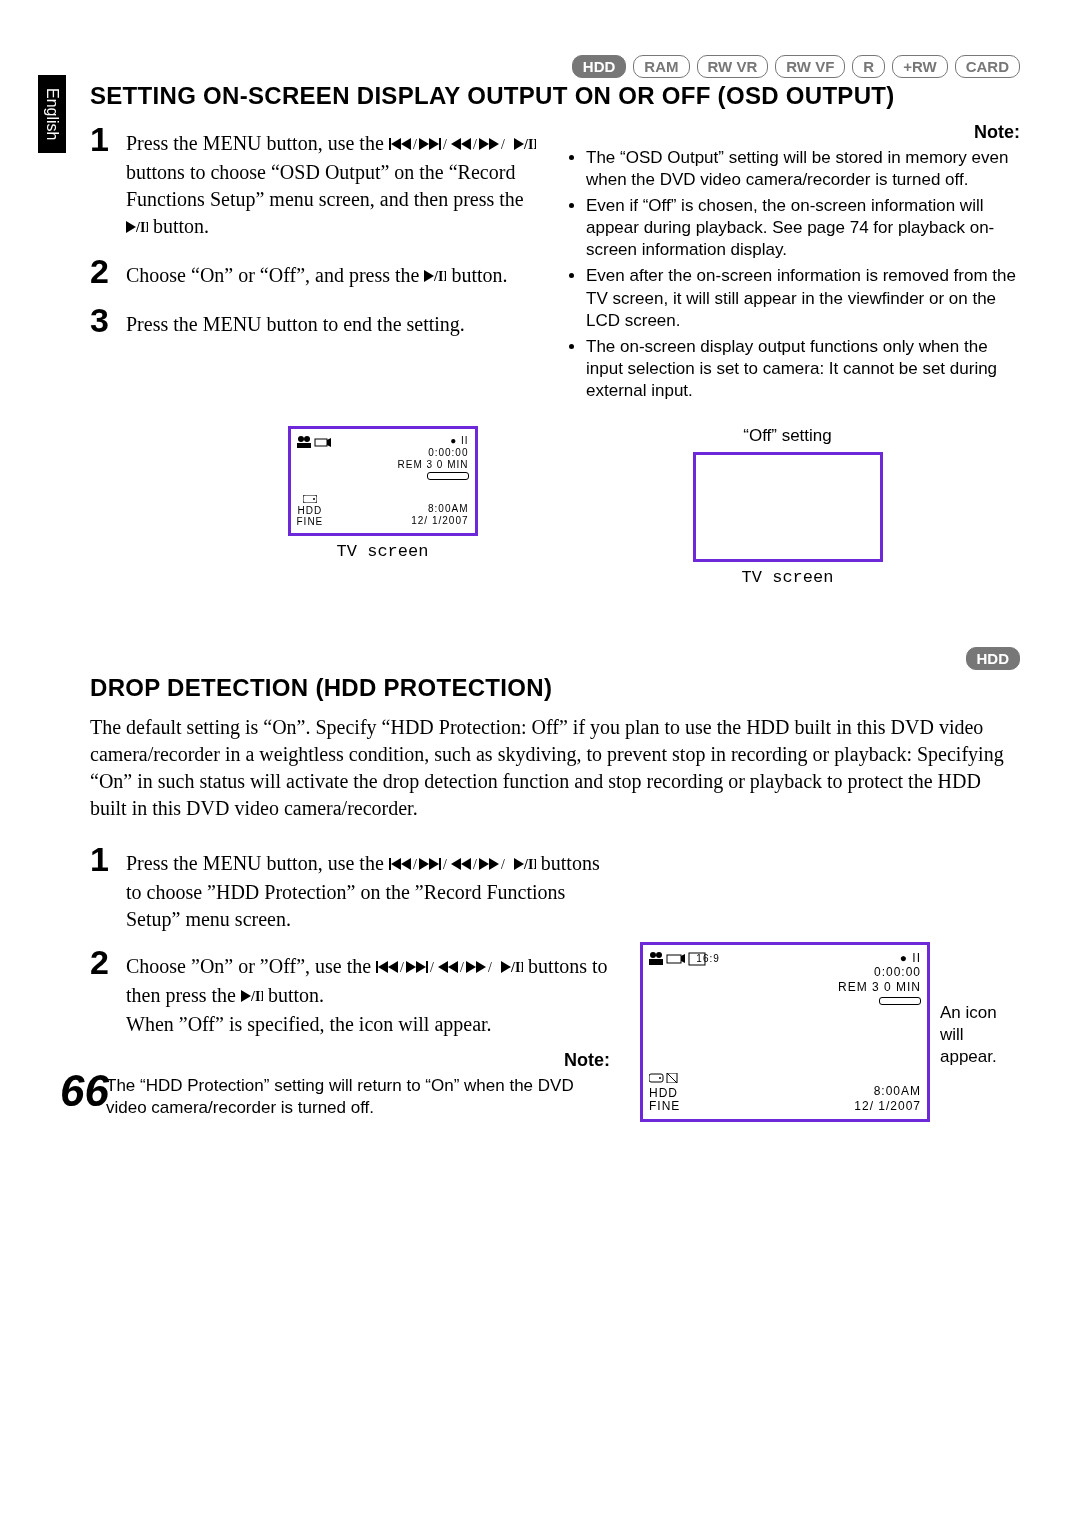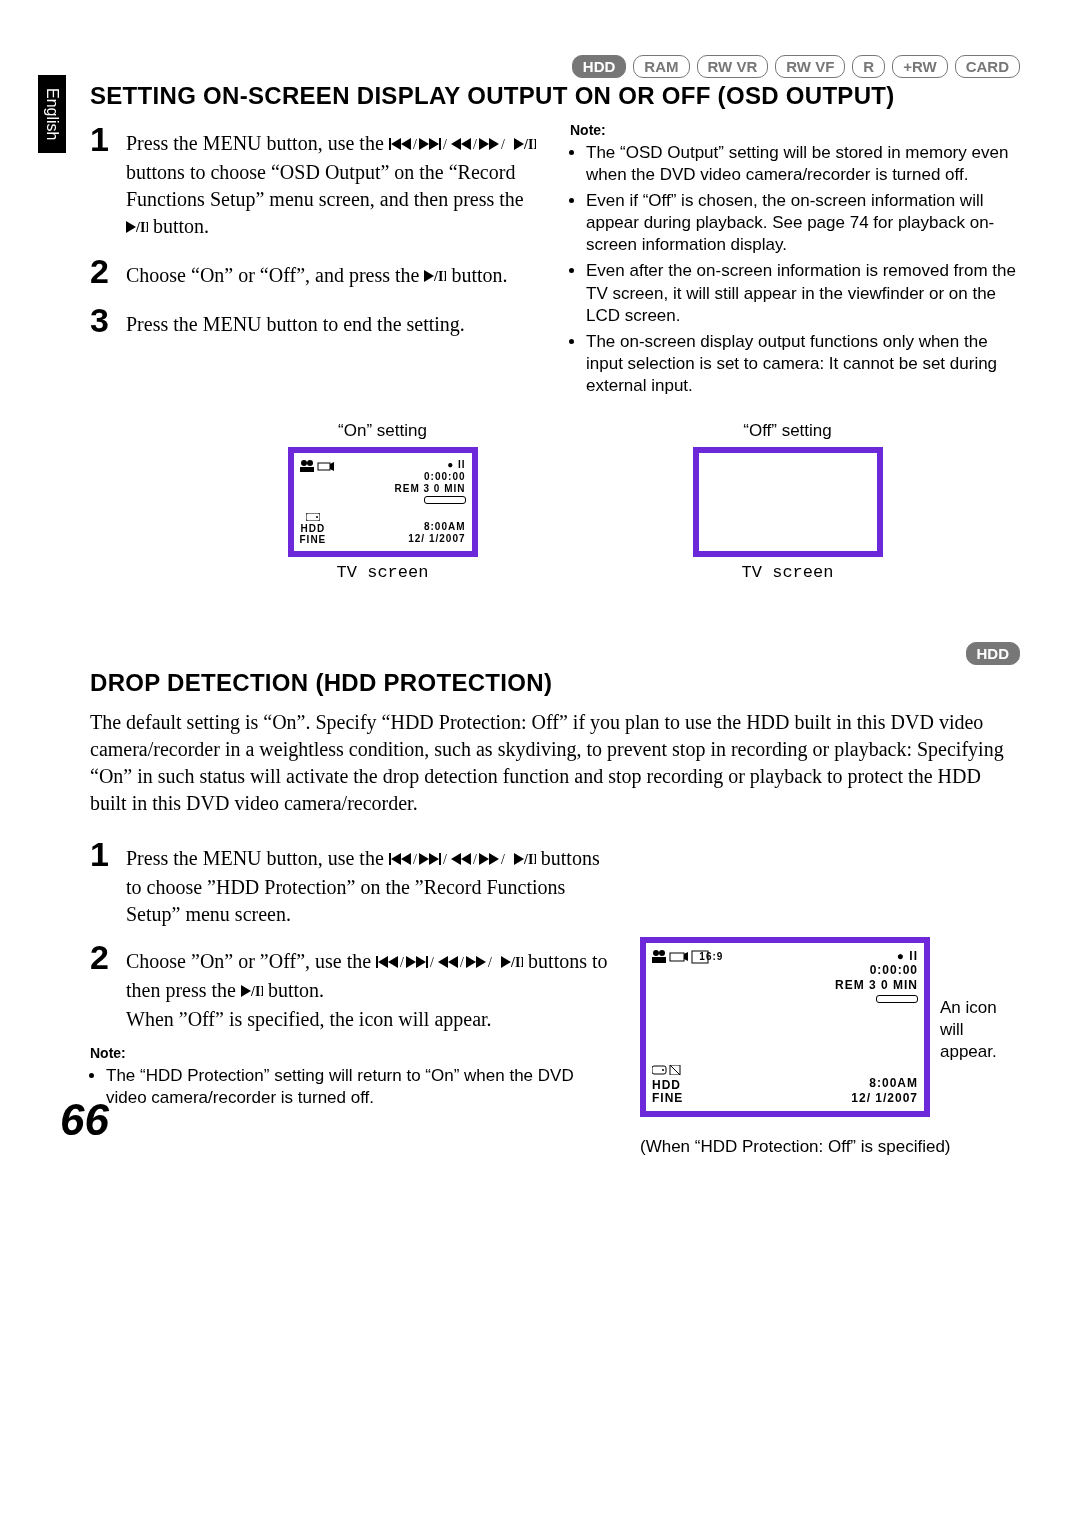--- a/index.html
+++ b/index.html
@@ -92,22 +92,23 @@
     line-height: 1.35;
     padding-top: 8px;
   }
   .nav-icon {
     display: inline-block;
     vertical-align: middle;
   }
   .note-head {
     font-family: Arial, sans-serif;
     font-weight: bold;
-    font-size: 14px;
+    font-size: 18px;
     margin: 0 0 4px 0;
+    text-align: right;
   }
   ul.note-list {
     margin: 0;
     padding-left: 16px;
     font-family: Arial, sans-serif;
     font-size: 17px;
     line-height: 1.3;
   }
   ul.note-list li {
     margin-bottom: 4px;
@@ -121,31 +122,31 @@
   .screen-block {
     text-align: center;
     flex:1;
   }
   .screen-label {
     font-family: Arial, sans-serif;
     font-size: 17px;
     margin-bottom: 6px;
   }
   .screen-box {
-    border: 6px solid #6d28d9;
+    border: 3px solid #6d28d9;
     width: 190px;
     height: 110px;
     margin: 0 auto 6px auto;
     position: relative;
     font-family: Arial, sans-serif;
     font-size: 10px;
     color: #000;
     box-sizing: border-box;
     letter-spacing: 1px;
-    font-weight: bold;
+    font-weight: normal;
   }
   .screen-box .tl { position:absolute; top:6px; left:6px; }
   .screen-box .bl { position:absolute; bottom:6px; left:6px; }
   .screen-box .tr { position:absolute; top:6px; right:6px; text-align:right; line-height:1.2;}
   .screen-box .br { position:absolute; bottom:6px; right:6px; text-align:right; line-height:1.2;}
   .screen-box .bar { display:inline-block; border:1px solid #000; width:40px; height:6px; border-radius:3px;}
   .screen-caption {
     font-family: Liberation Mono, monospace;
     font-size: 17px;
   }
@@ -288,21 +289,20 @@
         <li>The “OSD Output” setting will be stored in memory even when the DVD video camera/recorder is turned off.</li>
         <li>Even if “Off” is chosen, the on-screen information will appear during playback. See page 74 for playback on-screen information display.</li>
         <li>Even after the on-screen information is removed from the TV screen, it will still appear in the viewfinder or on the LCD screen.</li>
         <li>The on-screen display output functions only when the input selection is set to camera: It cannot be set during external input.</li>
       </ul>
     </div>
   </div>
 
   <div class="screens-row">
     <div class="screen-block">
-      <div class="screen-label">“On” setting</div>
       <div class="screen-box">
         <div class="tl">
           <svg width="36" height="14" viewBox="0 0 36 14">
               <g fill="#000">
             <circle cx="4" cy="4" r="3"></circle>
                 <circle cx="10" cy="4" r="3"></circle>
             <rect x="0" y="8" width="14" height="5"></rect>
             <rect x="18" y="4" width="12" height="7" fill="none" stroke="#000"></rect>
                 <polygon points="30,5 34,3 34,12 30,10"></polygon>
           </g>
@@ -474,18 +474,17 @@
             <div>HDD</div>
             <div>FINE</div>
           </div>
           <div class="br">
             <div>8:00AM</div>
             <div>12/ 1/2007</div>
           </div>
         </div>
         <div class="side-note">An icon will appear.</div>
       </div>
-      <div class="off-caption">(When “HDD Protection: Off” is specified)</div>
     </div>
   </div>
 
   <div class="page-number">66</div>
 </div>
 
 </body></html>

